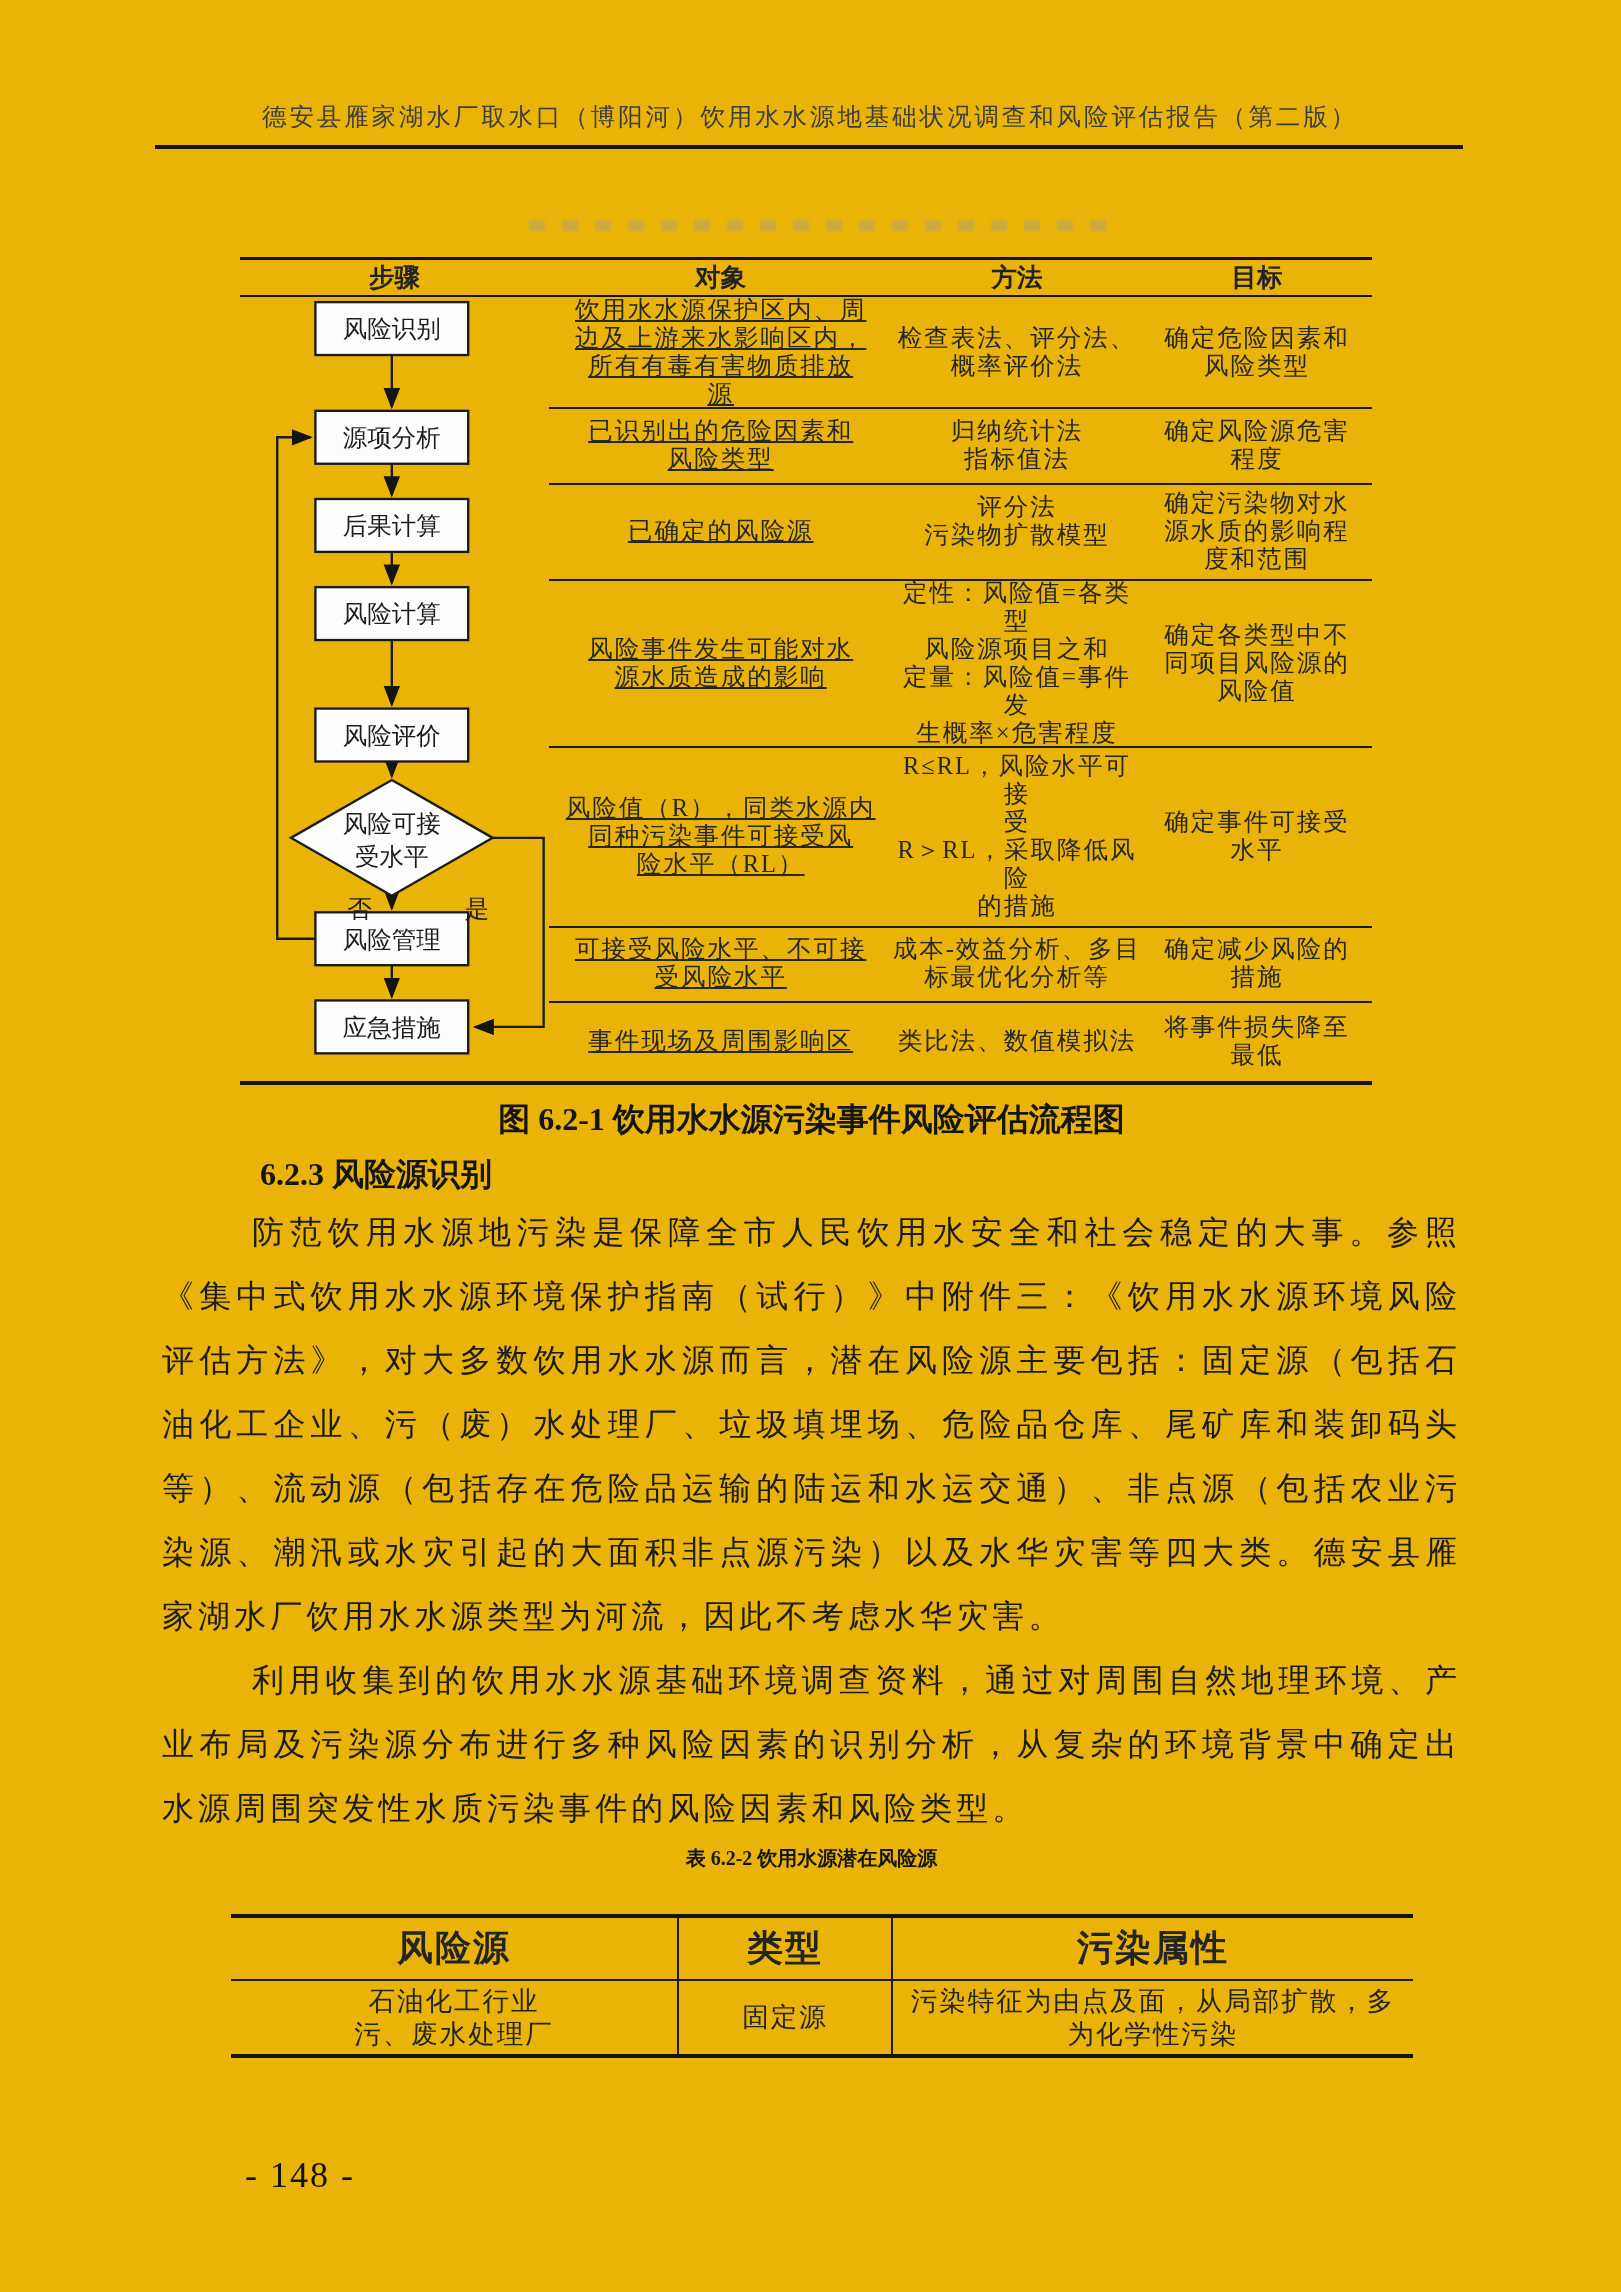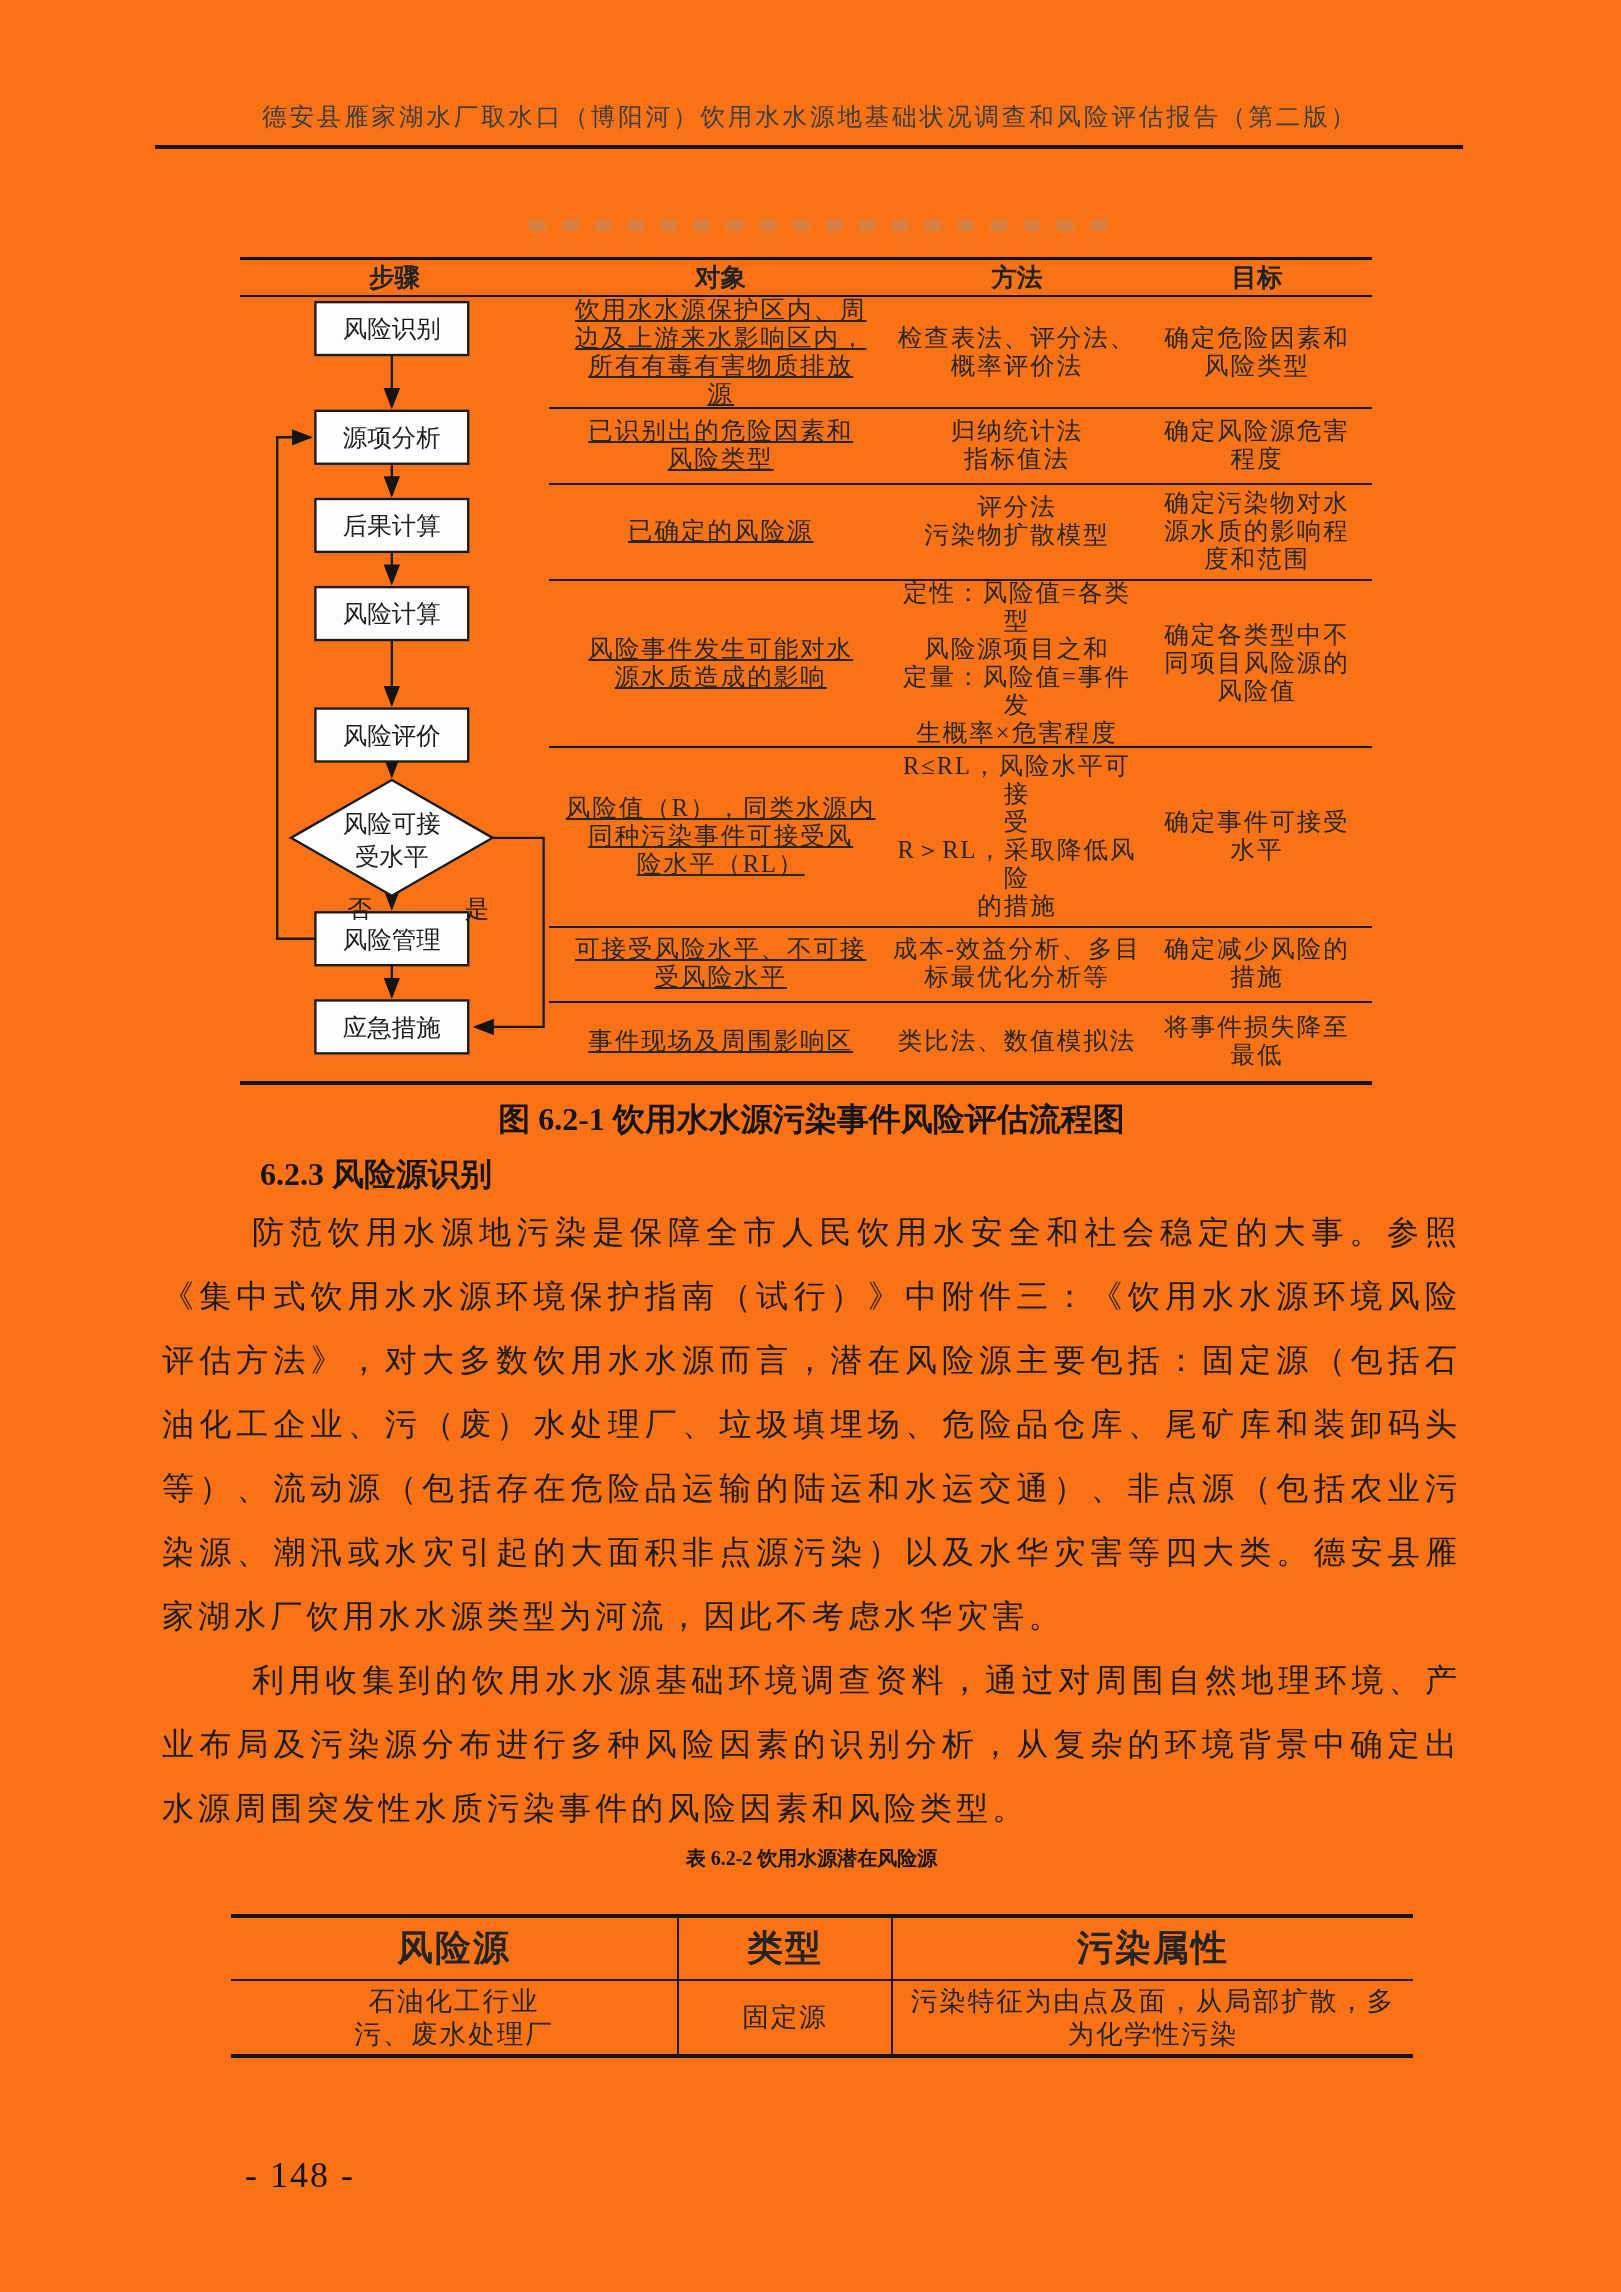--- a/index.html
+++ b/index.html
@@ -1,17 +1,17 @@
 <!DOCTYPE html>
 <html><head>
 <meta charset="utf-8">
 <style>
   html,body{margin:0;padding:0;}
   body{background:#e8e8e8;font-family:"Liberation Serif","DejaVu Serif",serif;}
-  .page{position:relative;width:1621px;height:2293px;background:#f97316;margin:0 auto;overflow:hidden;color:#1e1e1e;}
+  .page{position:relative;width:1621px;height:2293px;background:#eab308;margin:0 auto;overflow:hidden;color:#1e1e1e;}
 
   
   .doc-header{position:absolute;top:100px;left:78px;width:1464px;text-align:center;
     font-size:24.5px;letter-spacing:2.9px;color:#3d3d3d;}
   .header-rule{position:absolute;top:145px;left:155px;width:1308px;height:3.9px;background:#141414;}
 
   
   .ghost{position:absolute;top:220px;left:529px;width:578px;height:10.8px;opacity:.38;filter:blur(1px);
     background:repeating-linear-gradient(90deg,#9a9a9a 0 15.7px,transparent 15.7px 33px);}
 

